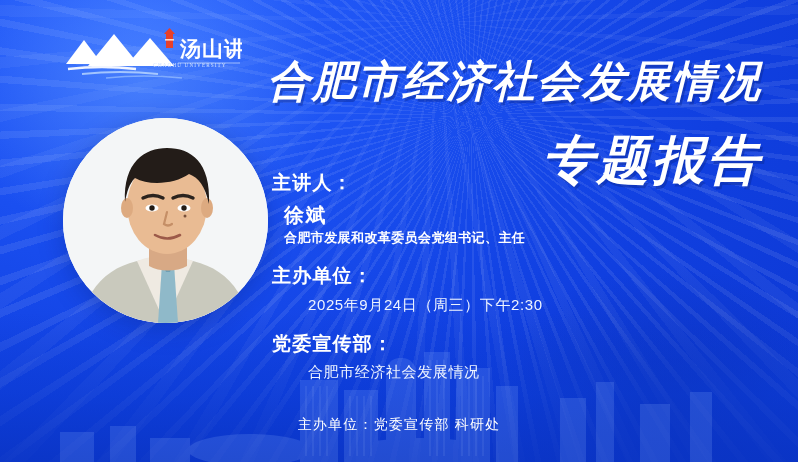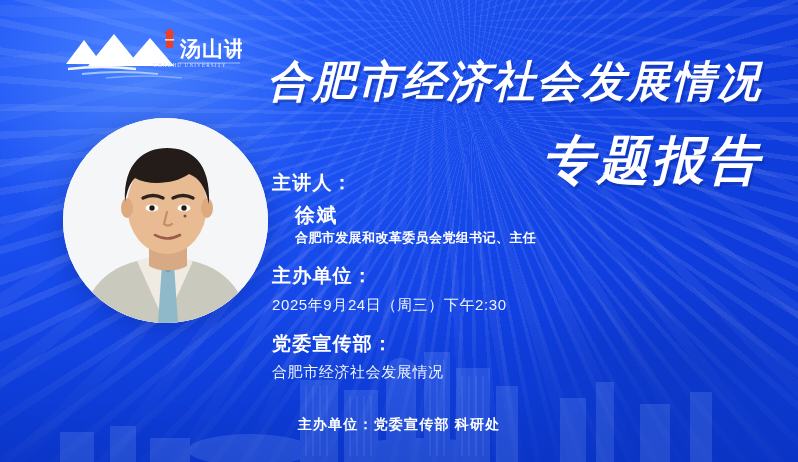--- a/index.html
+++ b/index.html
@@ -173,42 +173,43 @@
     color: #ffffff;
     font-size: 20px;
     font-weight: 700;
     letter-spacing: 1.5px;
   }
   .speaker-title {
     color: #ffffff;
     font-size: 13px;
     font-weight: 700;
     letter-spacing: 0.4px;
-    margin-left: 23px;
+    margin-left: 12px;
   }
   .info-value {
     color: #eef4ff;
     font-size: 15px;
     font-weight: 400;
     letter-spacing: 0.6px;
     margin-top: 8px;
     white-space: nowrap;
+    margin-left: 36px;
   }
   .gap-l { margin-top: 18px; }
 
   
   .footer {
     position: absolute;
     left: 0;
     right: 0;
     bottom: 28px;
     text-align: center;
     color: #ffffff;
     font-size: 14px;
-    font-weight: 700;
+    font-weight: 400;
     letter-spacing: 1.2px;
   }
 </style>
 </head>
 <body>
 
 <div id="poster">
 
   <div class="bg-base"></div>
   <div class="bg-rays"></div>

